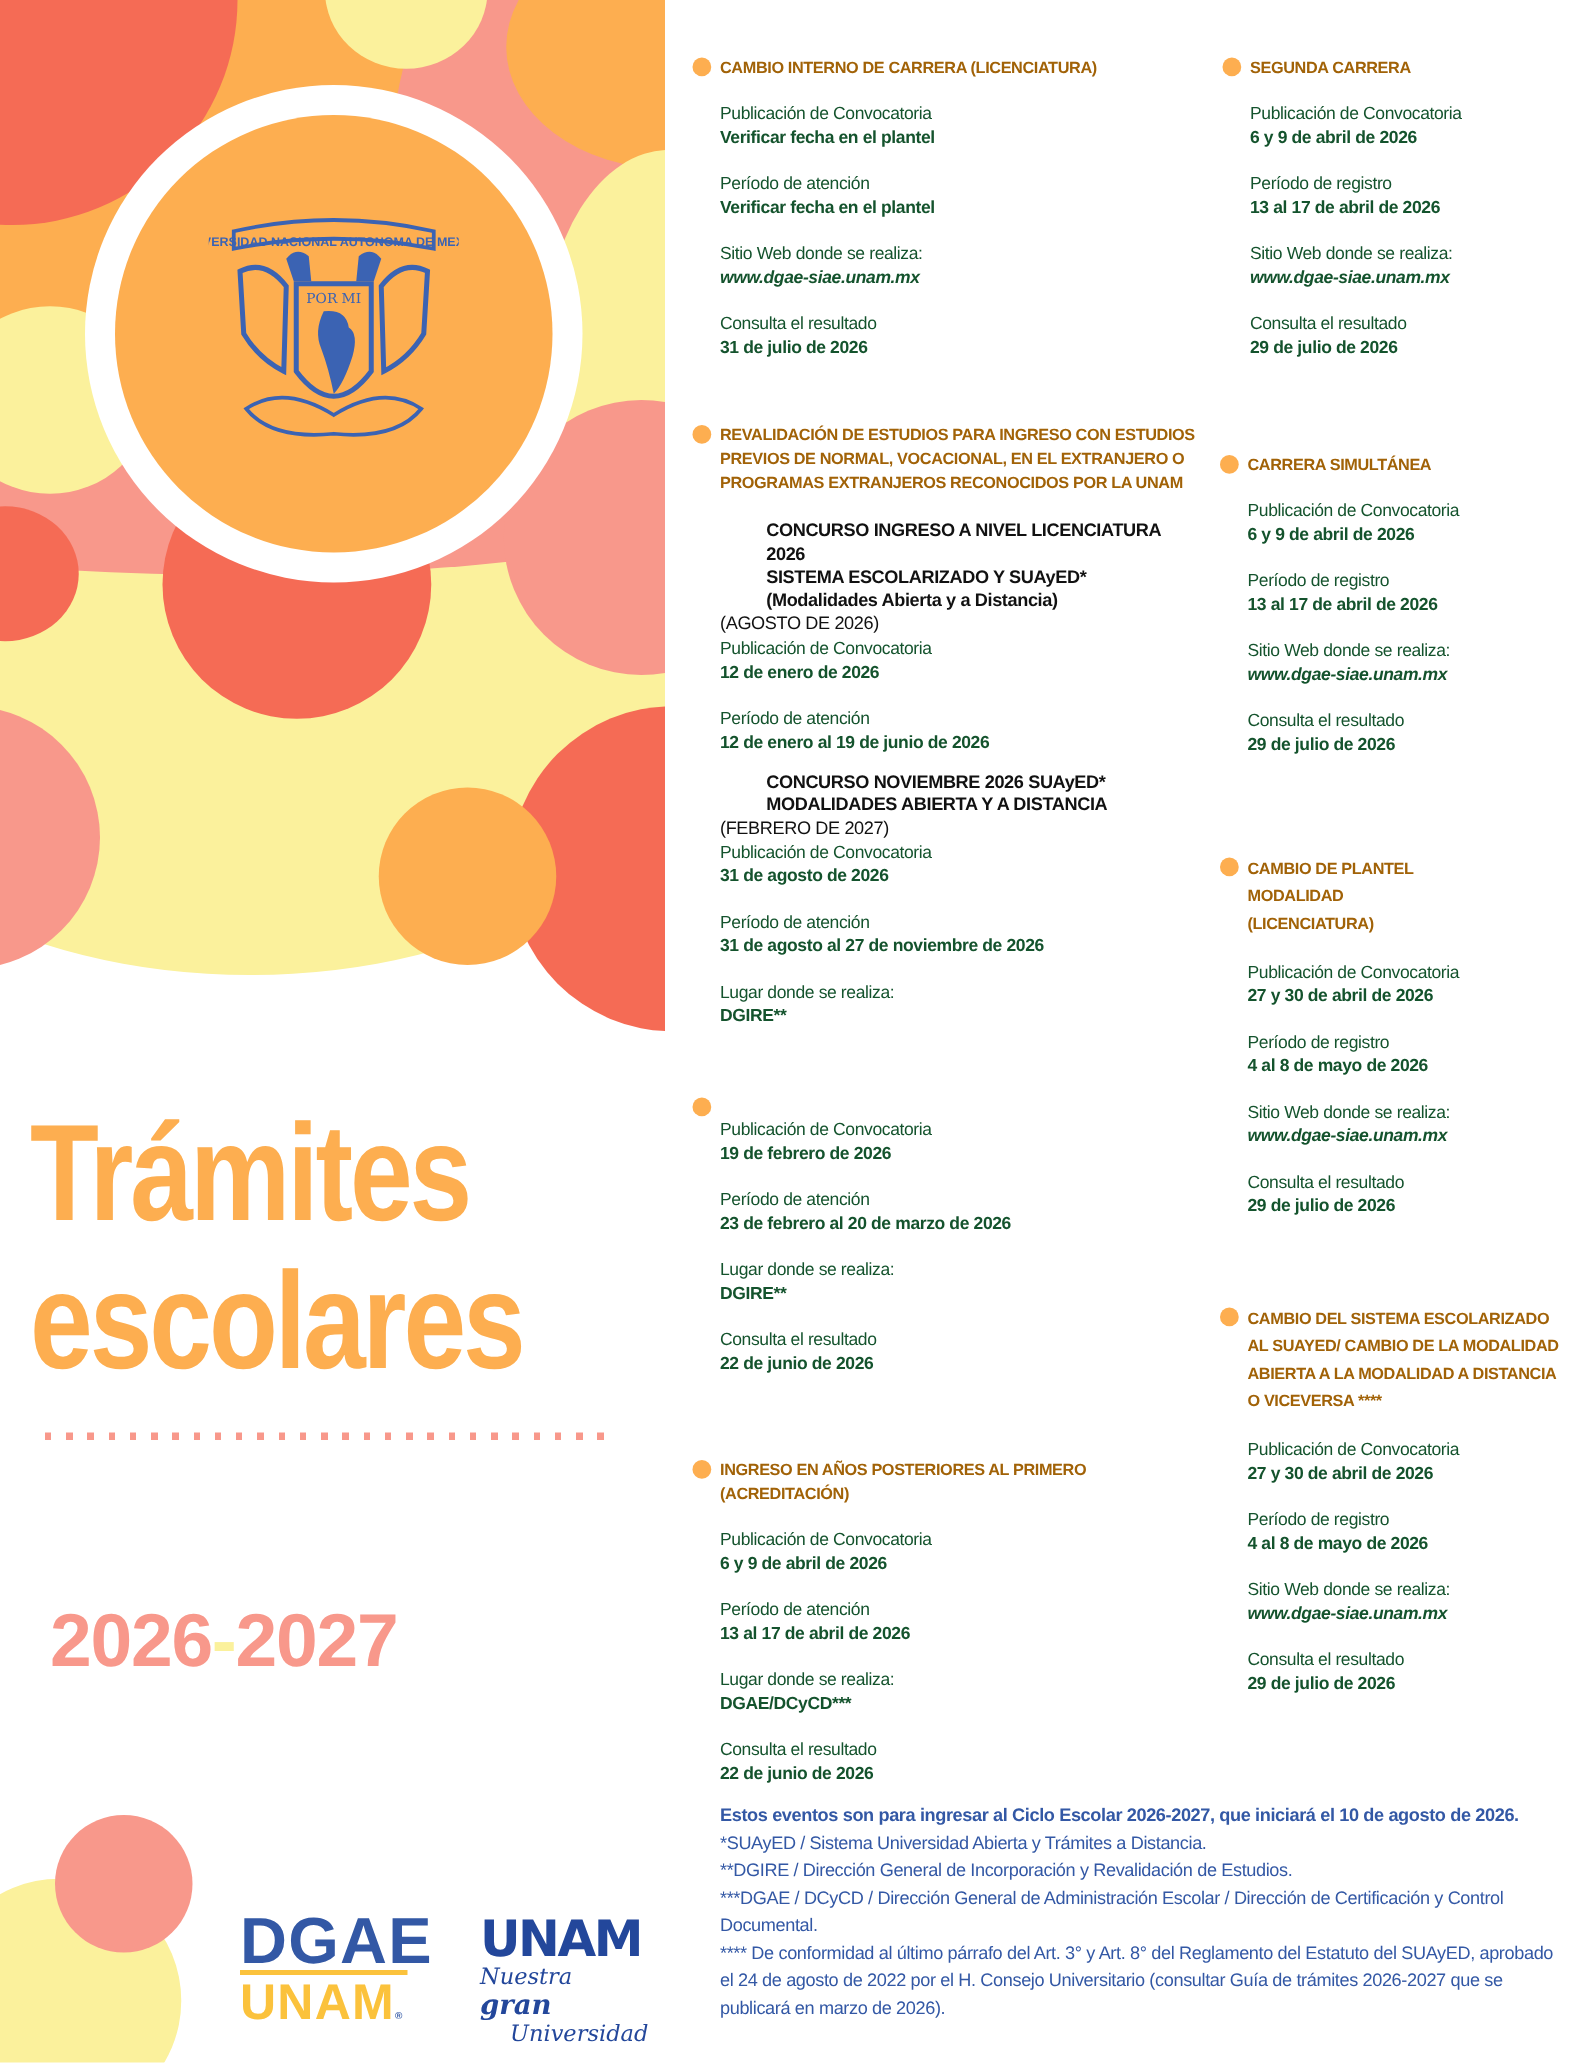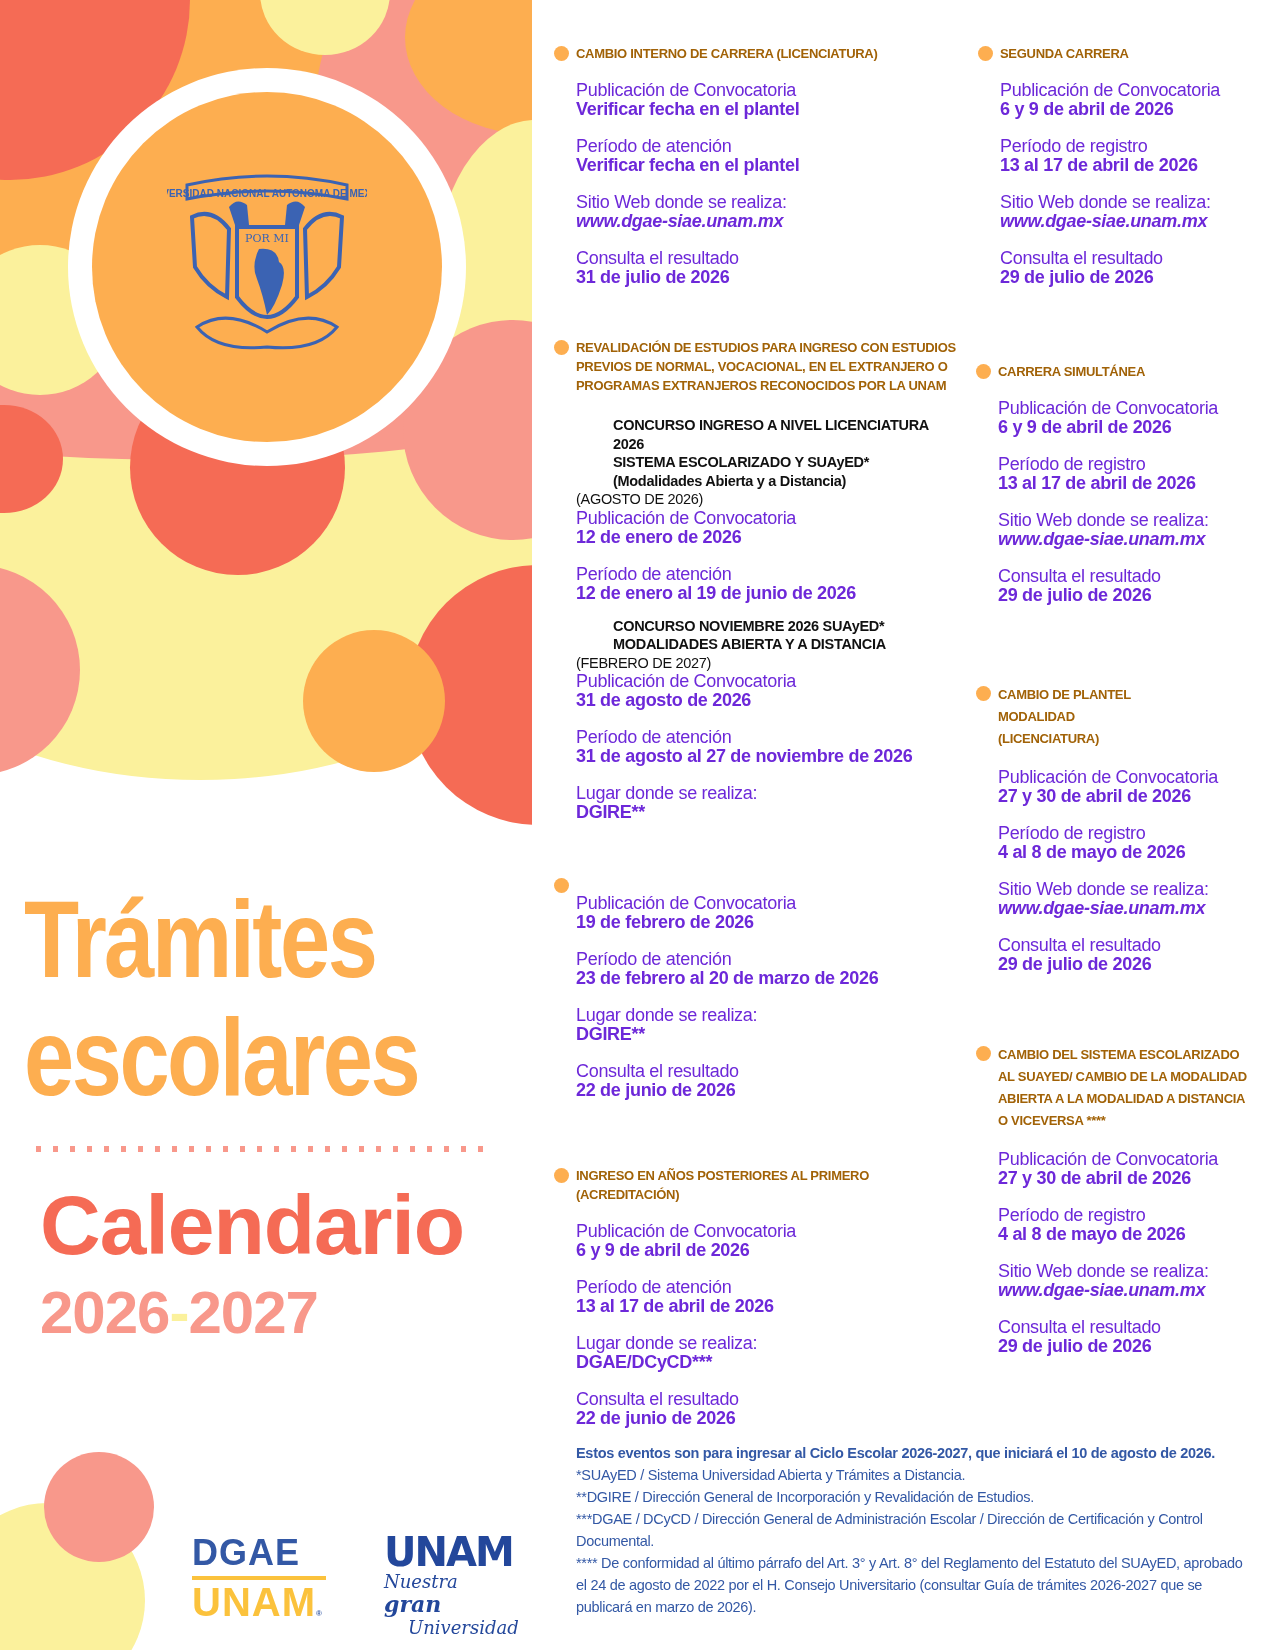--- a/index.html
+++ b/index.html
@@ -9,31 +9,31 @@
   .circle { position: absolute; border-radius: 50%; }
   .emblem-ring { position: absolute; left: 68px; top: 68px; width: 398px; height: 398px; border-radius: 50%; background: #ffffff; }
   .emblem-disc { position: absolute; left: 92px; top: 92px; width: 350px; height: 350px; border-radius: 50%; background: #fdae50; display: flex; align-items: center; justify-content: center; }
   .title-block { position: absolute; left: 24px; top: 880px; width: 460px; }
   .title-line { font-family: "Liberation Sans", sans-serif; font-weight: 700; color: #fdae50; font-size: 110px; line-height: 118px; letter-spacing: -3px; transform: scaleX(0.82); transform-origin: left; white-space: nowrap; }
   .dots { position: absolute; left: 36px; top: 1146px; width: 456px; height: 6px; background-image: repeating-linear-gradient(90deg, #f8988b 0 5px, transparent 5px 17px); }
   .cal-title { position: absolute; left: 40px; top: 1180px; font-weight: 700; color: #f56b55; font-size: 84px; line-height: 90px; letter-spacing: -1px; white-space: nowrap; }
   .year-title { position: absolute; left: 40px; top: 1268px; font-weight: 700; color: #f8988b; font-size: 60px; line-height: 90px; letter-spacing: -1px; white-space: nowrap; }
   .year-title .dash { color: #fbf19c; }
   .logo-dgae { position: absolute; left: 192px; top: 1533px; width: 136px; }
-  .logo-dgae .top { color: #3358a5; font-weight: 700; font-size: 36px; line-height: 40px; letter-spacing: 1px; }
+  .logo-dgae .top { color: #3358a5; font-weight: 700; font-size: 52px; line-height: 40px; letter-spacing: 1px; }
   .logo-dgae .bar { height: 4px; background: #fbc23c; margin: 3px 0 2px 0; width: 134px; }
   .logo-dgae .bot { color: #fbc23c; font-weight: 700; font-size: 40px; line-height: 40px; letter-spacing: 1px; }
   .logo-unam { position: absolute; left: 384px; top: 1533px; width: 126px; }
   .logo-unam .top { color: #23479b; font-weight: 900; font-size: 40px; line-height: 38px; font-family: "DejaVu Sans", sans-serif; letter-spacing: -2px; }
   .logo-unam .script { color: #23479b; font-family: "DejaVu Serif", serif; font-style: italic; font-size: 18px; line-height: 22px; }
   .logo-unam .gran { color: #23479b; font-weight: 700; font-size: 22px; }
   .section { position: absolute; }
   .sec-head { position: relative; color: #a16207; font-weight: 700; font-size: 13px; line-height: 19px; letter-spacing: -0.3px; }
   .bullet { position: absolute; left: -22px; top: 2px; width: 15px; height: 15px; border-radius: 50%; background: #fdae50; }
-  .entry { margin-top: 18px; font-size: 18px; line-height: 19px; color: #6d28d9; letter-spacing: -0.3px; }
+  .entry { margin-top: 18px; font-size: 14px; line-height: 19px; color: #14532d; letter-spacing: -0.3px; }
   .entry .lbl { font-weight: 400; }
   .entry .val { font-weight: 700; }
   .entry .val.web { font-style: italic; }
   .sub-head { margin-top: 20px; font-size: 14.5px; line-height: 18.5px; font-weight: 700; color: #111; letter-spacing: -0.3px; margin-left: 37px; }
   .sub-note { font-size: 14.5px; line-height: 18.5px; color: #111; letter-spacing: -0.3px; }
   .entry.tight { margin-top: 0; }
   .footnotes { position: absolute; left: 576px; top: 1442px; width: 670px; color: #3358a5; font-size: 14.5px; line-height: 22px; letter-spacing: -0.3px; font-weight: 700; }
   .footnotes .fn { font-weight: 400; }
   .footnotes p { margin: 0; }
 </style>
@@ -72,21 +72,20 @@
         <path d="M30 160 Q60 140 100 165 Q140 140 170 160 Q150 185 100 180 Q50 185 30 160 Z" fill="none" stroke="#3b63b3" stroke-width="3"></path>
       </svg>
     </div>
   </div>
 
   <div class="title-block">
     <div class="title-line">Trámites</div>
     <div class="title-line">escolares</div>
   </div>
   <div class="dots"></div>
-  <div class="cal-title">Calendario</div>
   <div class="year-title"><span>2026</span><span class="dash">-</span><span>2027</span></div>
 
   <div class="circle" style="left:-50px;top:1503px;width:195px;height:195px;background:#fbf19c;"></div>
   <div class="circle" style="left:44px;top:1452px;width:110px;height:110px;background:#f8988b;"></div>
 
   <div class="logo-dgae">
     <div class="top">DGAE</div>
     <div class="bar"></div>
     <div class="bot"><span>UNAM</span><span style="font-size:8px;color:#3358a5">®</span></div>
   </div>

